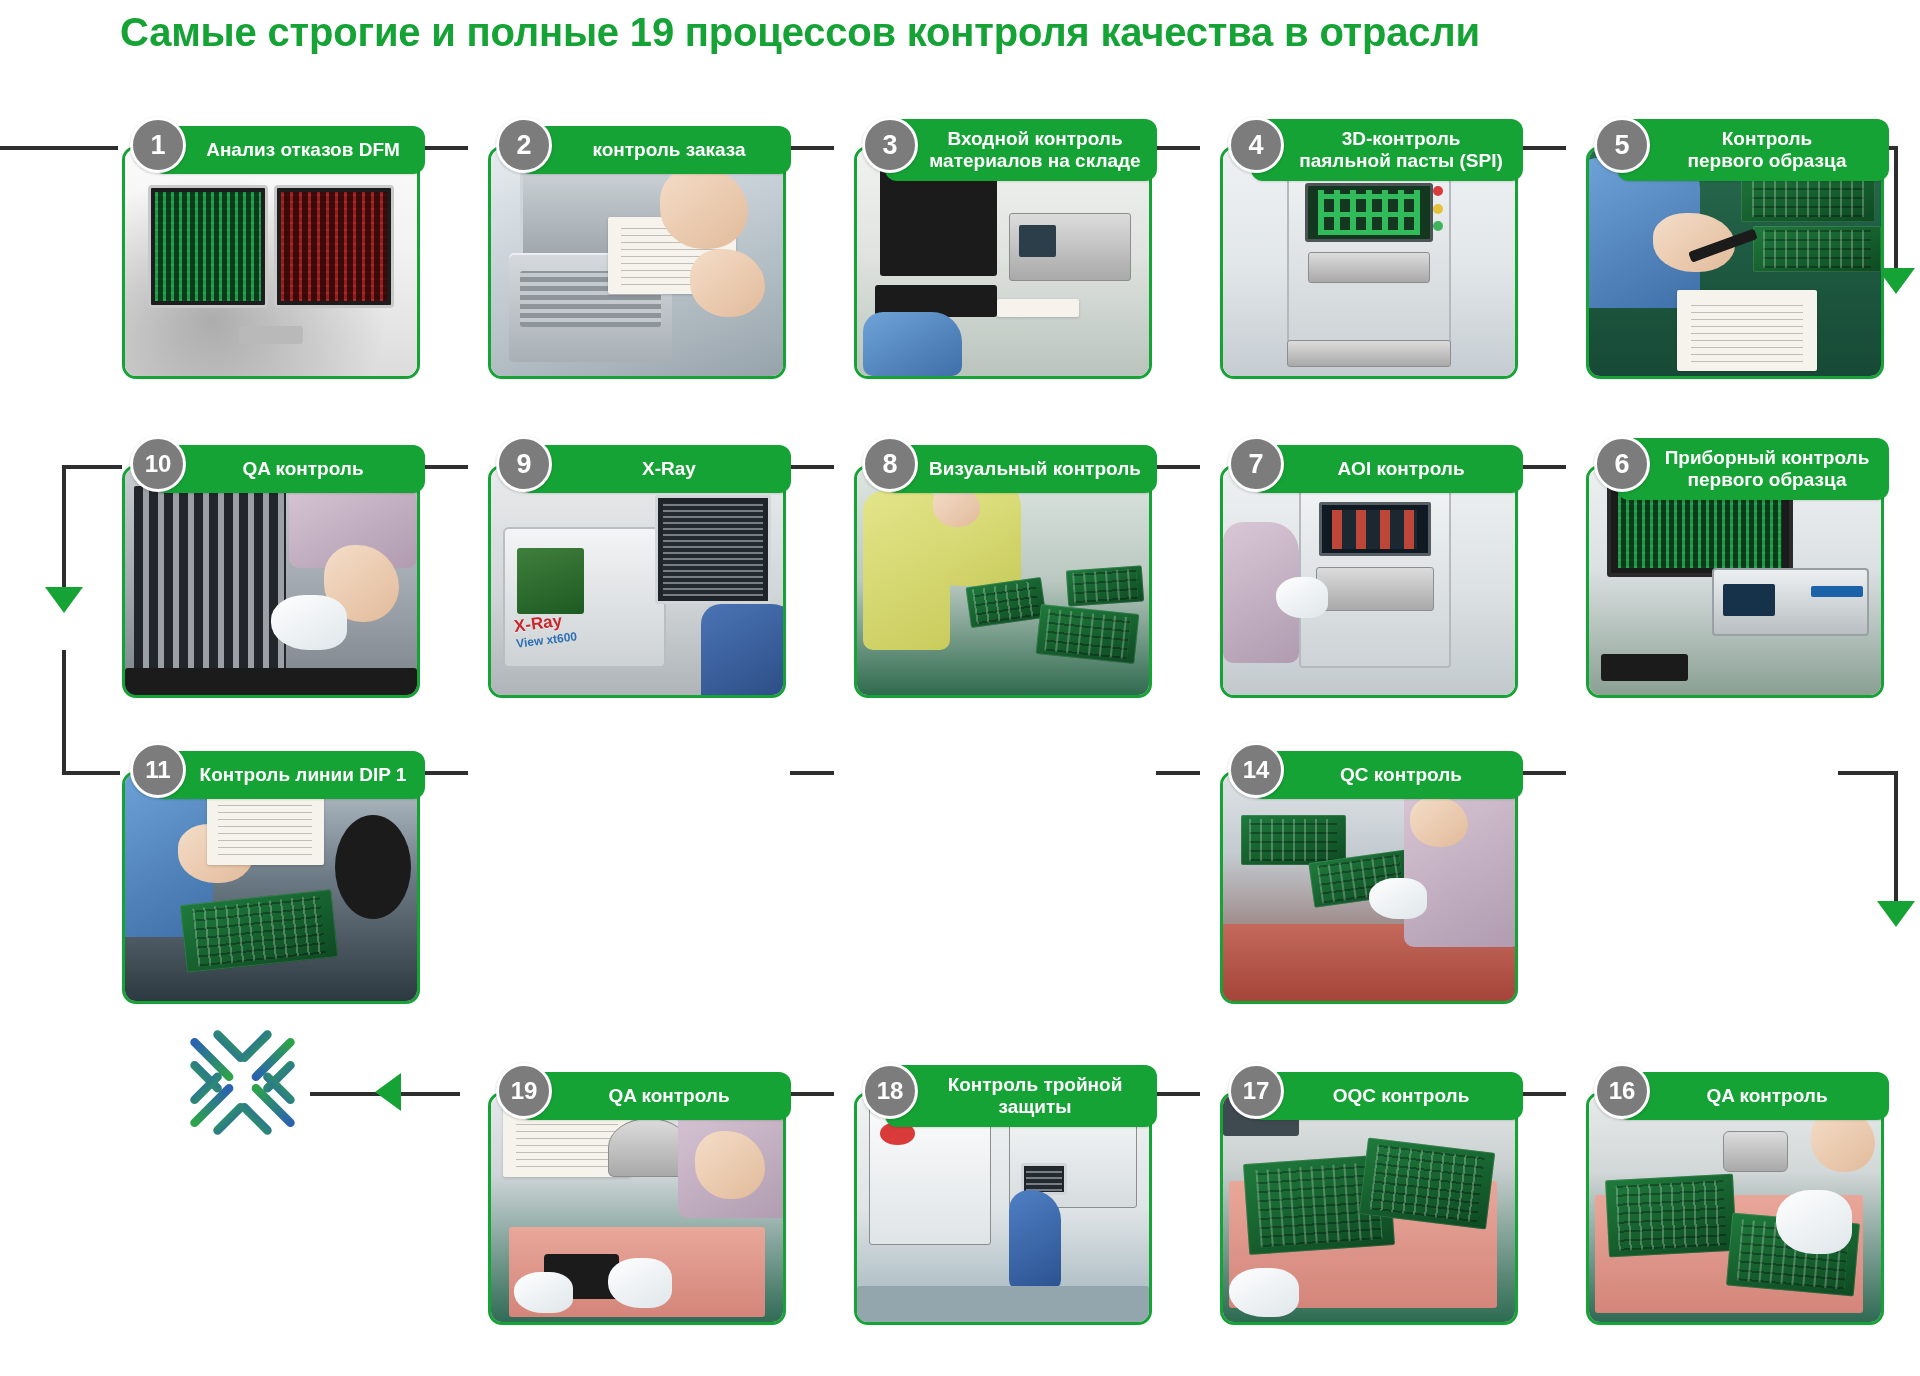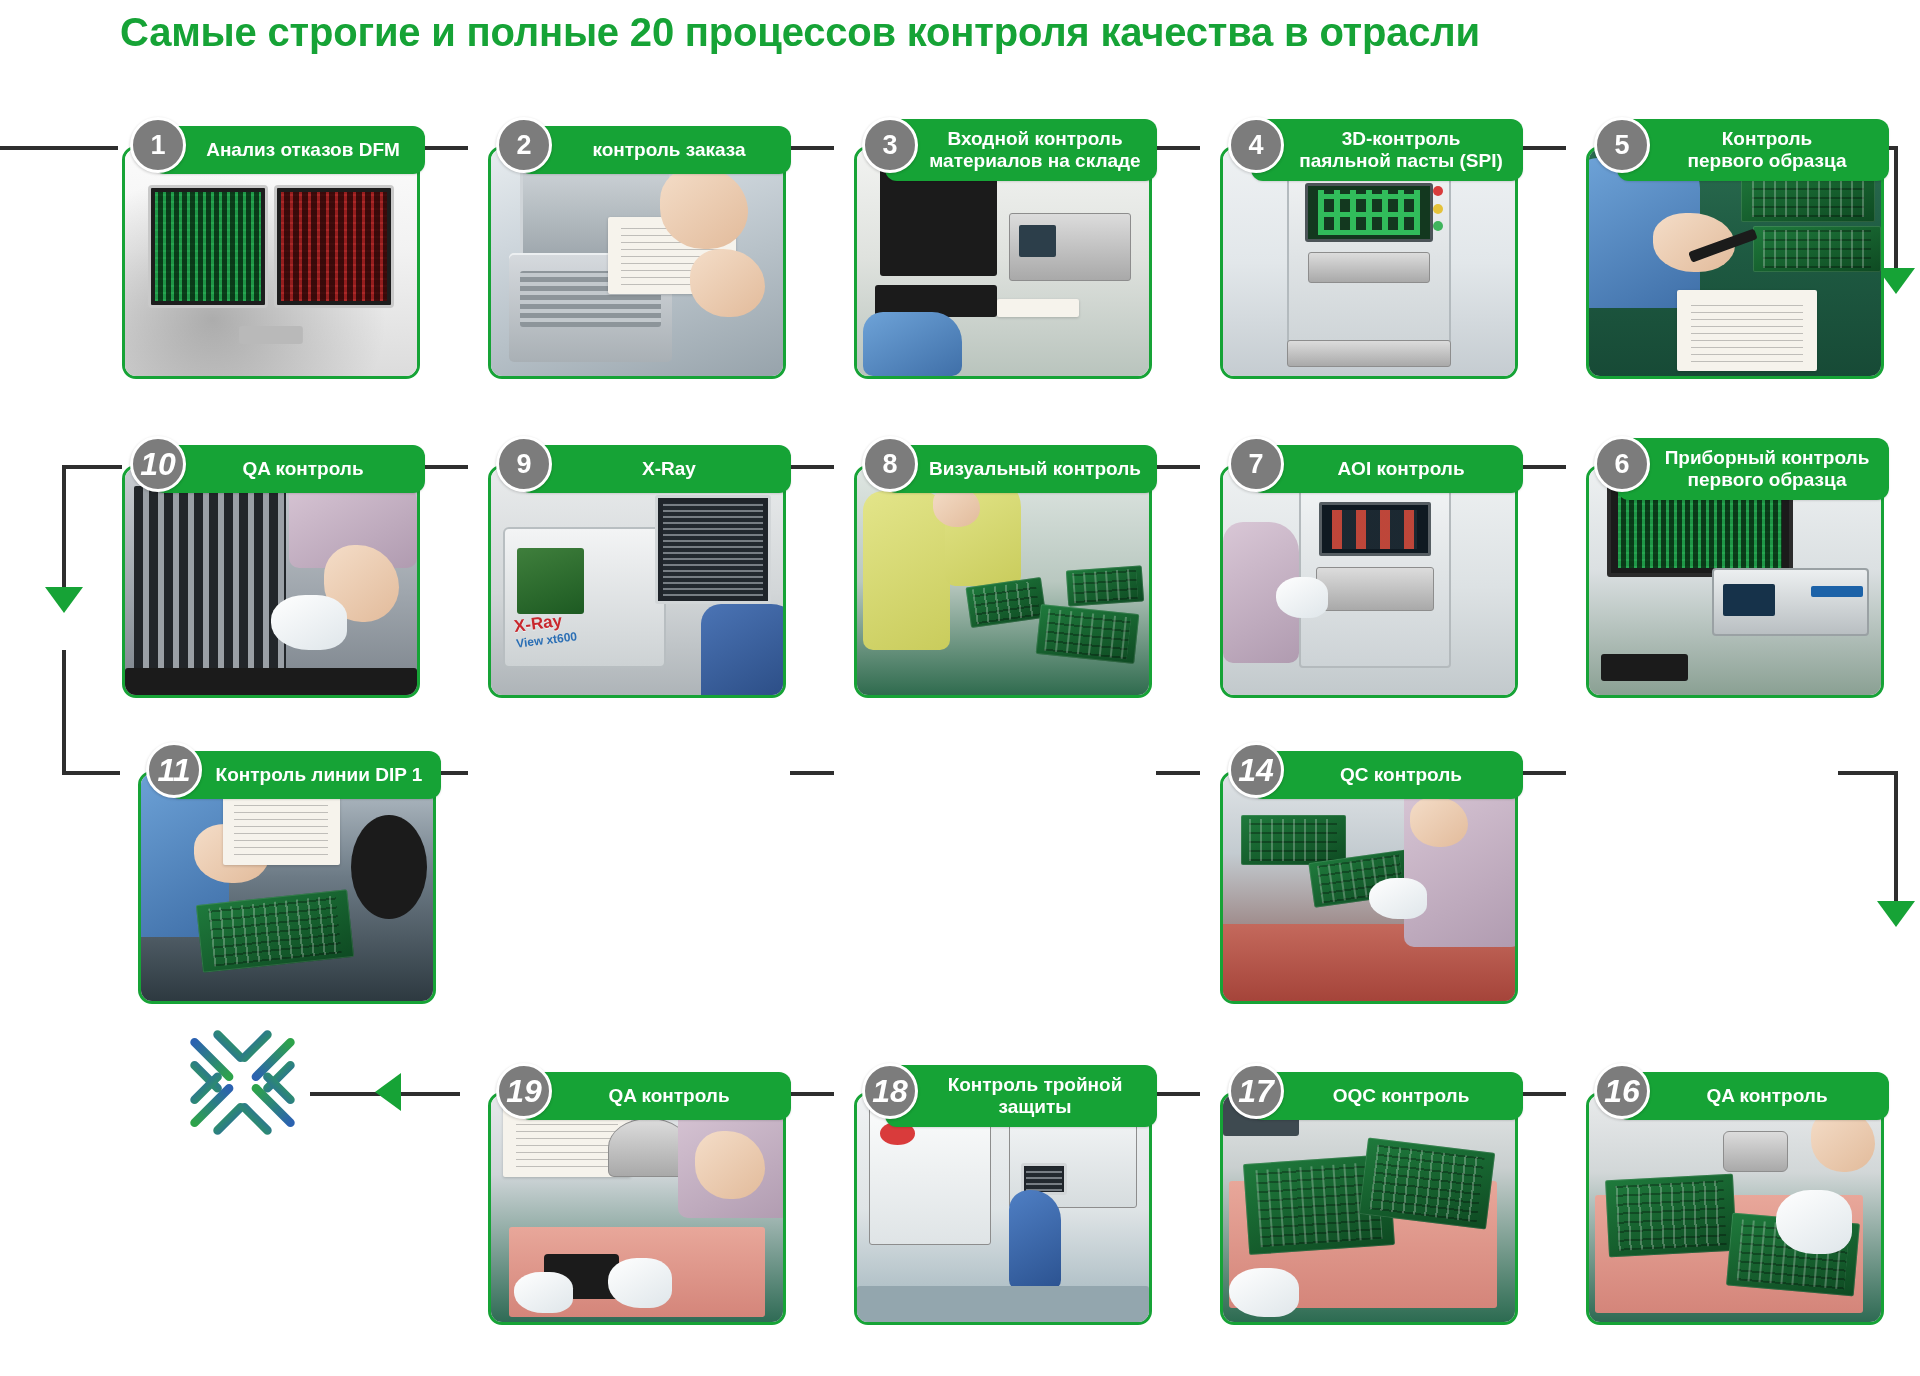--- a/index.html
+++ b/index.html
@@ -103,21 +103,21 @@
     border: 3px solid #ffffff;
     color: #ffffff;
     font-size: 27px;
     font-weight: bold;
     display: flex;
     align-items: center;
     justify-content: center;
     z-index: 6;
     box-shadow: 0 1px 3px rgba(0,0,0,0.2);
   }
-  .badge.wide { font-size: 32px; font-style: italic; }
+  .badge.wide { font-size: 24px; }
 
   
   .ph-desk {
     background:
       radial-gradient(ellipse at 30% 75%, rgba(0,0,0,0.25), transparent 60%),
       linear-gradient(180deg, #fbfbfb 0%, #f2f2f2 44%, #dcdcdc 100%);
   }
   .monitorpair {
     position: absolute; left: 8%; top: 16%; width: 84%; height: 54%;
     display: flex; gap: 6px;
@@ -382,21 +382,21 @@
     position: absolute;
     left: 185px; top: 1025px;
     width: 115px; height: 115px;
   }
 </style>
 </head>
 <body>
 
 <div id="page">
 
-  <div class="title">Самые строгие и полные 20 процессов контроля качества в отрасли</div>
+  <div class="title">Самые строгие и полные 19 процессов контроля качества в отрасли</div>
 
   <div class="line-h" style="left:0px; top:146px; width:118px;"></div>
   <div class="line-h" style="left:424px; top:146px; width:44px;"></div>
   <div class="line-h" style="left:790px; top:146px; width:44px;"></div>
   <div class="line-h" style="left:1156px; top:146px; width:44px;"></div>
   <div class="line-h" style="left:1522px; top:146px; width:44px;"></div>
 
   <div class="line-h" style="left:1838px; top:146px; width:60px;"></div>
   <div class="line-v" style="left:1894px; top:146px; height:126px;"></div>
   <div class="arrow arrow-down" style="left:1877px; top:268px;"></div>
@@ -645,21 +645,21 @@
     </div>
     <div class="badge">6</div>
     <div class="banner two-line">
       <div>
         <div>Приборный контроль</div>
         <div>первого образца</div>
       </div>
     </div>
   </div>
 
-  <div class="card" style="left:138px; top:771px;">
+  <div class="card" style="left:122px; top:771px;">
     <div class="photo">
       <div class="ph ph-dip1">
         <div class="smock" style="left:-6%; top:0%; width:36%; height:72%;"></div>
         <div class="skin" style="left:18%; top:22%; width:26%; height:26%;"></div>
         <div class="paper lines" style="left:28%; top:4%; width:40%; height:36%;"></div>
         <div class="pcb" style="left:20%; top:54%; width:52%; height:30%; transform:rotate(-6deg);"></div>
         <div class="blackbox" style="right:2%; top:18%; width:26%; height:46%; border-radius:50%;"></div>
       </div>
     </div>
     <div class="badge wide">11</div>

